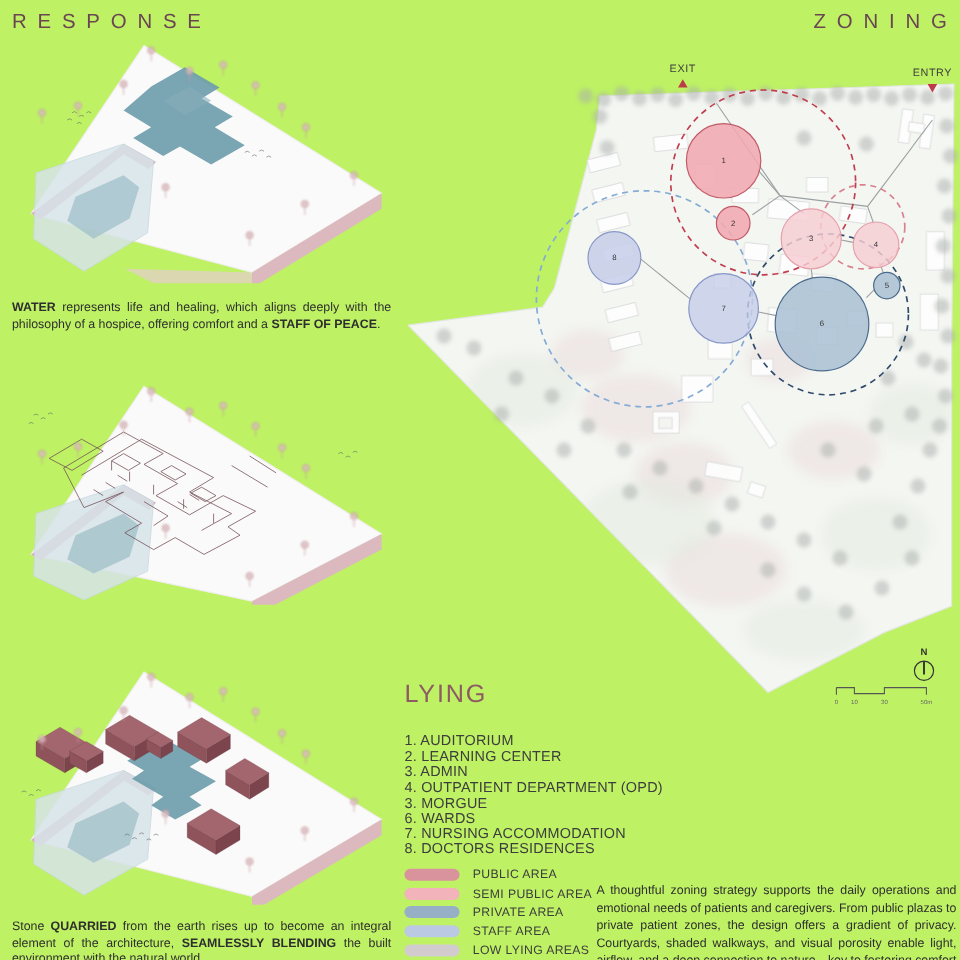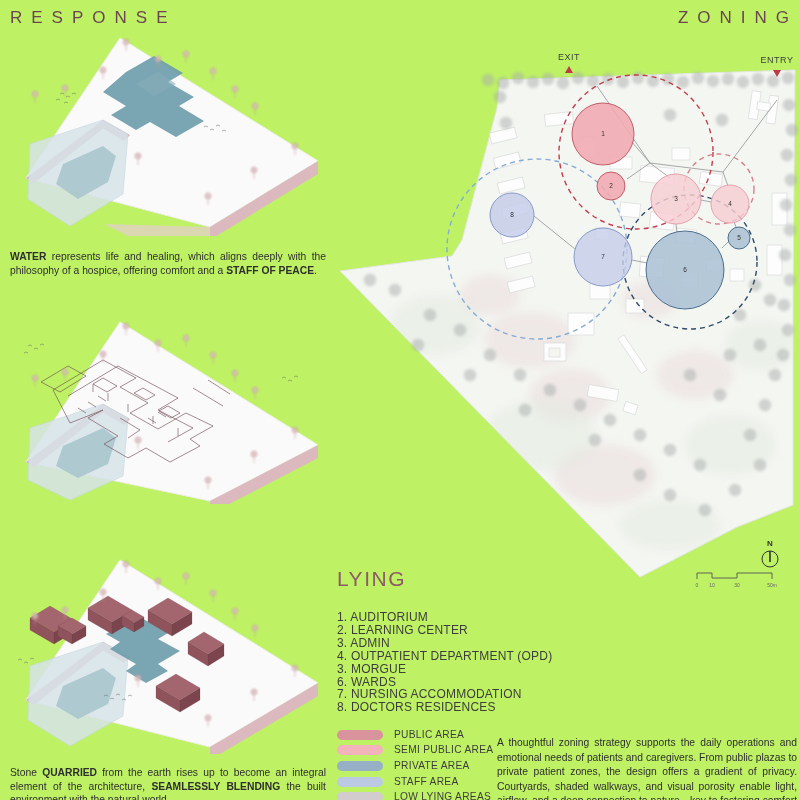--- a/index.html
+++ b/index.html
@@ -9,21 +9,21 @@
   #response-title{left:10px;top:8px}
   #zoning-title{right:2px;top:8px}
   .para{position:absolute;left:10px;width:316px;font-size:10.3px;line-height:13.6px;
         color:#2e2e2e;text-align:justify}
   .bi{font-weight:bold;}
   .diagram{position:absolute;left:8px;width:320px}
   #legend-head{position:absolute;left:337px;top:567px;font-size:21px;color:#8c5b64;letter-spacing:1.5px}
   #legend-list{position:absolute;left:337px;top:611px}
   .legend-item{font-size:12px;color:#3d3d3d;line-height:12.9px;letter-spacing:.2px}
   #zones{position:absolute;left:337px;top:724px}
-  .zone-row{display:flex;align-items:flex-end;height:15.7px}
+  .zone-row{display:flex;align-items:flex-start;height:15.7px}
   .pill{width:46px;height:10px;border-radius:5px;display:inline-block;flex:0 0 auto}
   .zone-label{margin-left:11px;font-size:10.2px;color:#3d3d3d;letter-spacing:.3px}
   .sw0{background:#d9939d}.sw1{background:#f2b3ba}.sw2{background:#97b0c5}
   .sw3{background:#bcc9e2}.sw4{background:#d3cccf}
   #zoning-para{position:absolute;left:497px;top:726px;width:300px;font-size:10.3px;
                line-height:14.4px;text-align:justify;color:#2e2e2e}
   svg text{font-family:"Liberation Sans",sans-serif}
 </style>
 </head>
 <body>

